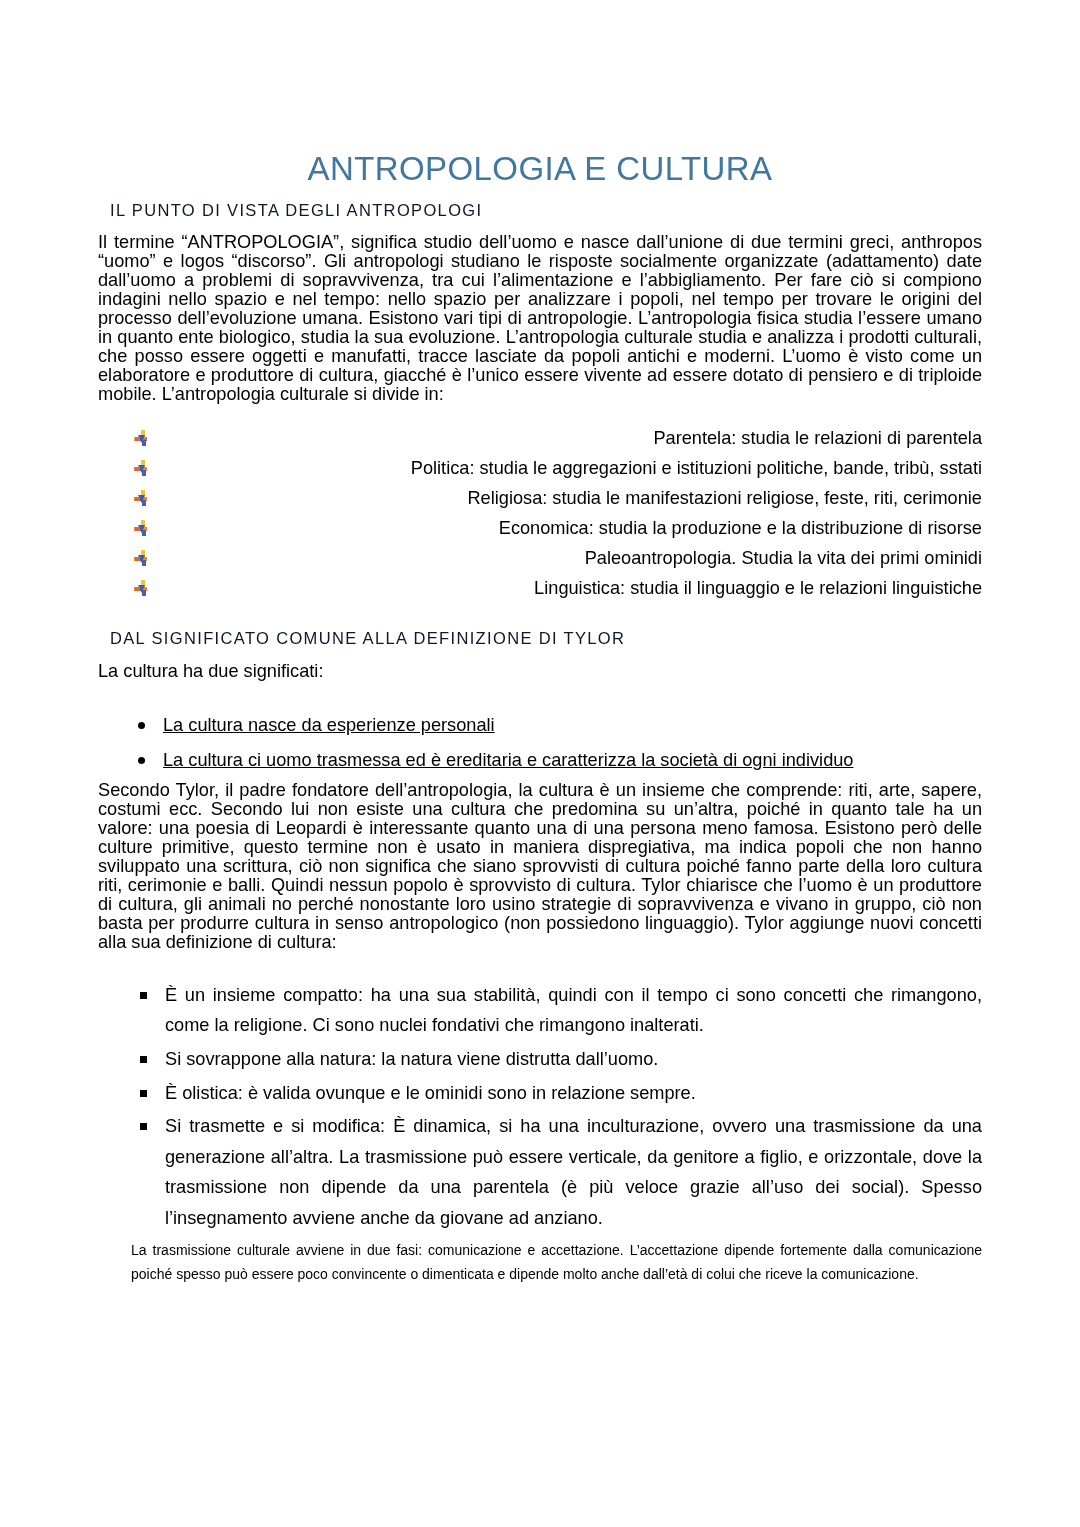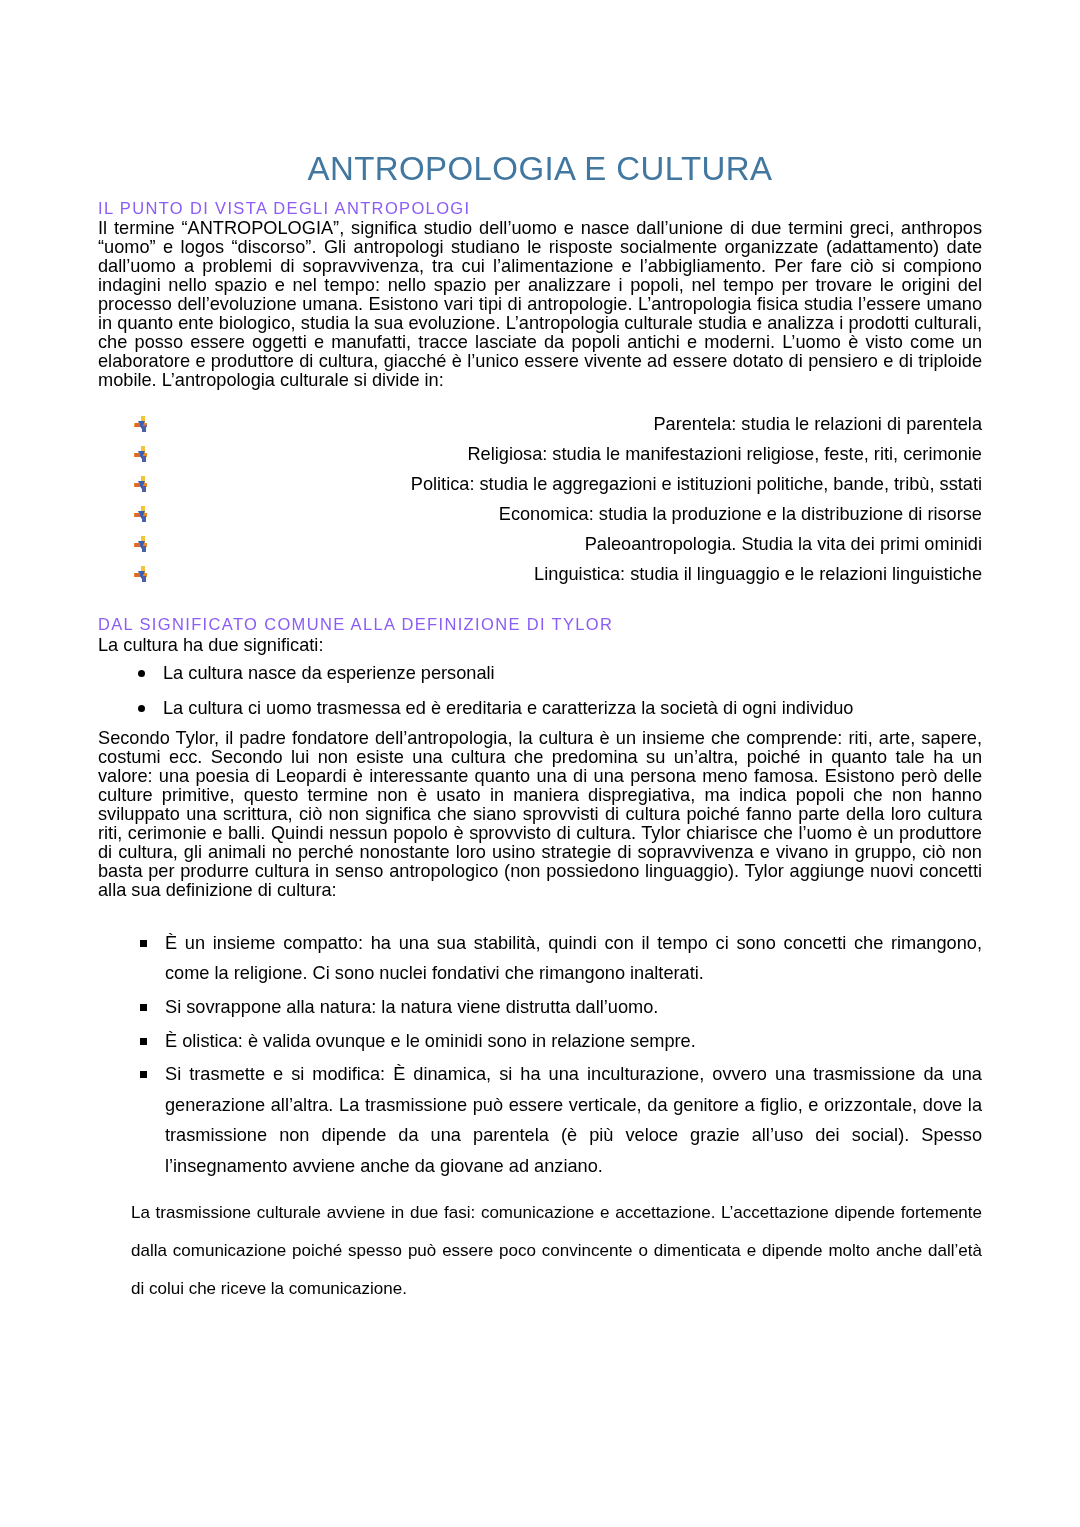--- a/index.html
+++ b/index.html
@@ -43,23 +43,23 @@
     letter-spacing: 0.4px;
     line-height: 1.15;
     margin: 0 0 10px 0;
     white-space: nowrap;
   }
 
   
   .section-heading {
     font-size: 16.5px;
     font-weight: 400;
-    color: #8b5cf6;
+    color: #0f172a;
     letter-spacing: 1.35px;
-    margin: 0;
+    margin: 12px;
     line-height: 1.3;
   }
 
   .heading-gap-top { margin-top: 26px; }
 
   
   p.body {
     font-size: 18.2px;
     line-height: 19px;
     text-align: justify;
@@ -95,21 +95,21 @@
   .arrow-glyph {
     position: absolute;
     left: 36px;
     top: 4px;
     width: 17px;
     height: 18px;
     display: block;
   }
 
   
-  ul.disc-list { margin-top: 4px; }
+  ul.disc-list { margin-top: 30px; text-decoration: underline; }
   ul.disc-list > li {
     padding-left: 65px;
     margin-bottom: 7px;
   }
   .disc-glyph {
     position: absolute;
     left: 40px;
     top: 11px;
     width: 7px;
     height: 7px;
@@ -131,24 +131,24 @@
     left: 42px;
     top: 12px;
     width: 7px;
     height: 7px;
     background: #000000;
     display: block;
   }
 
   
   p.indented {
-    font-size: 17px;
-    line-height: 38px;
+    font-size: 14px;
+    line-height: 24px;
     text-align: justify;
-    margin: 12px;
+    margin: 4px;
     margin-left: 33px;
     width: 851px;
   }
 </style>
 </head>
 <body>
 
 <div class="page">
   <div class="content">
 
@@ -181,33 +181,33 @@
       <li>
         <span class="arrow-glyph">
           <svg width="17" height="18" viewBox="0 0 17 18" xmlns="http://www.w3.org/2000/svg">
             <rect x="7" y="0" width="4" height="9" fill="#f3c33a"></rect>
             <rect x="0" y="7" width="13" height="4" fill="#e8892f"></rect>
             <polygon points="4,5 11,5 7.5,13" fill="#3a5fb0"></polygon>
             <rect x="1" y="7" width="5" height="4" fill="#e0682e"></rect>
             <rect x="8" y="10" width="4" height="6" fill="#4a5fa8"></rect>
           </svg>
         </span>
+        <span>Politica: studia le aggregazioni e istituzioni politiche, bande, tribù, sstati</span>
+      </li>
+      <li>
+        <span class="arrow-glyph">
+          <svg width="17" height="18" viewBox="0 0 17 18" xmlns="http://www.w3.org/2000/svg">
+            <rect x="7" y="0" width="4" height="9" fill="#f3c33a"></rect>
+            <rect x="0" y="7" width="13" height="4" fill="#e8892f"></rect>
+            <polygon points="4,5 11,5 7.5,13" fill="#3a5fb0"></polygon>
+            <rect x="1" y="7" width="5" height="4" fill="#e0682e"></rect>
+            <rect x="8" y="10" width="4" height="6" fill="#4a5fa8"></rect>
+          </svg>
+        </span>
         <span>Religiosa: studia le manifestazioni religiose, feste, riti, cerimonie</span>
-      </li>
-      <li>
-        <span class="arrow-glyph">
-          <svg width="17" height="18" viewBox="0 0 17 18" xmlns="http://www.w3.org/2000/svg">
-            <rect x="7" y="0" width="4" height="9" fill="#f3c33a"></rect>
-            <rect x="0" y="7" width="13" height="4" fill="#e8892f"></rect>
-            <polygon points="4,5 11,5 7.5,13" fill="#3a5fb0"></polygon>
-            <rect x="1" y="7" width="5" height="4" fill="#e0682e"></rect>
-            <rect x="8" y="10" width="4" height="6" fill="#4a5fa8"></rect>
-          </svg>
-        </span>
-        <span>Politica: studia le aggregazioni e istituzioni politiche, bande, tribù, sstati</span>
       </li>
       <li>
         <span class="arrow-glyph">
           <svg width="17" height="18" viewBox="0 0 17 18" xmlns="http://www.w3.org/2000/svg">
             <rect x="7" y="0" width="4" height="9" fill="#f3c33a"></rect>
             <rect x="0" y="7" width="13" height="4" fill="#e8892f"></rect>
             <polygon points="4,5 11,5 7.5,13" fill="#3a5fb0"></polygon>
             <rect x="1" y="7" width="5" height="4" fill="#e0682e"></rect>
             <rect x="8" y="10" width="4" height="6" fill="#4a5fa8"></rect>
           </svg>

